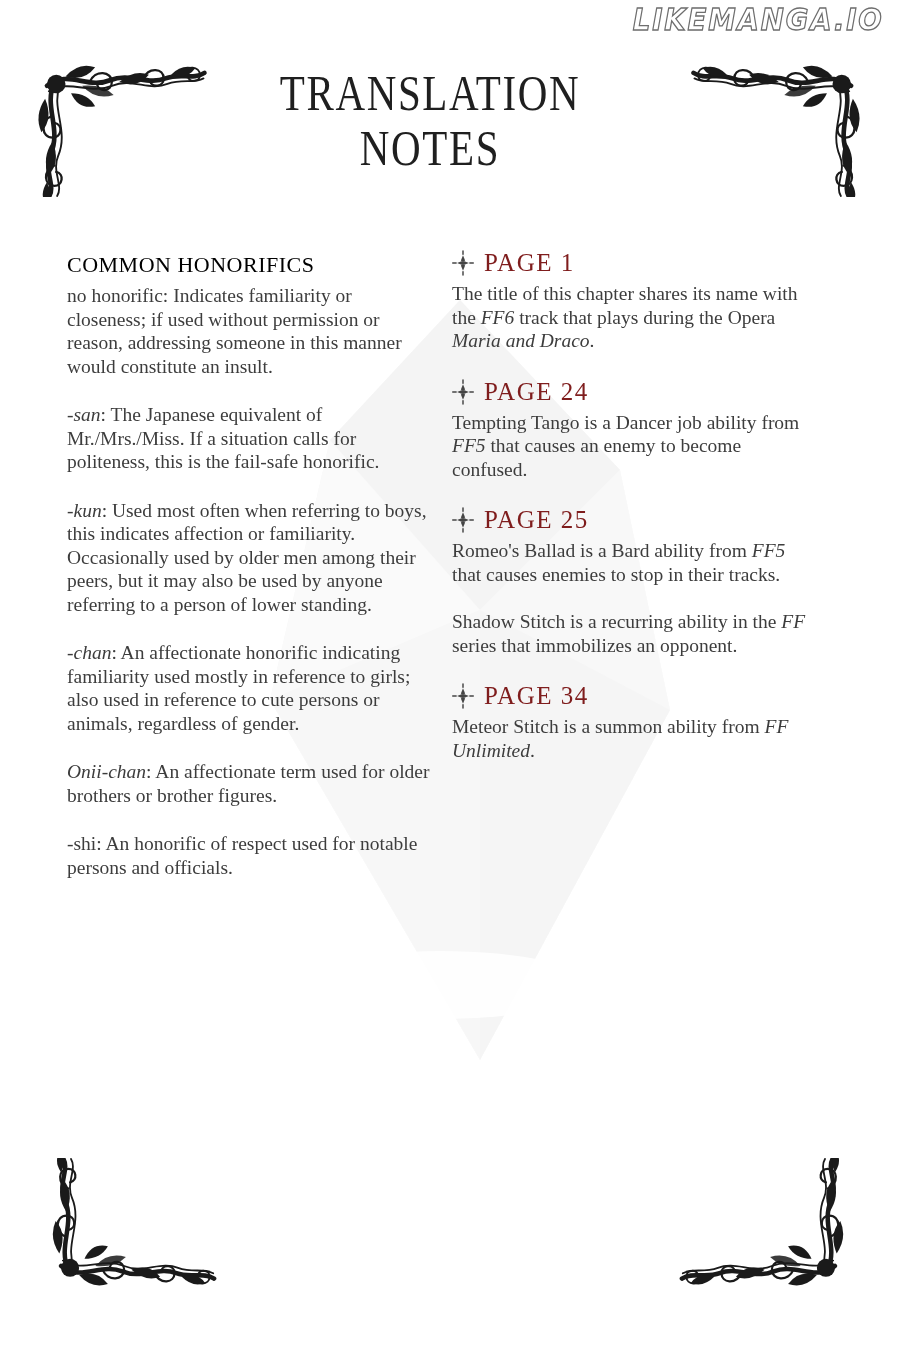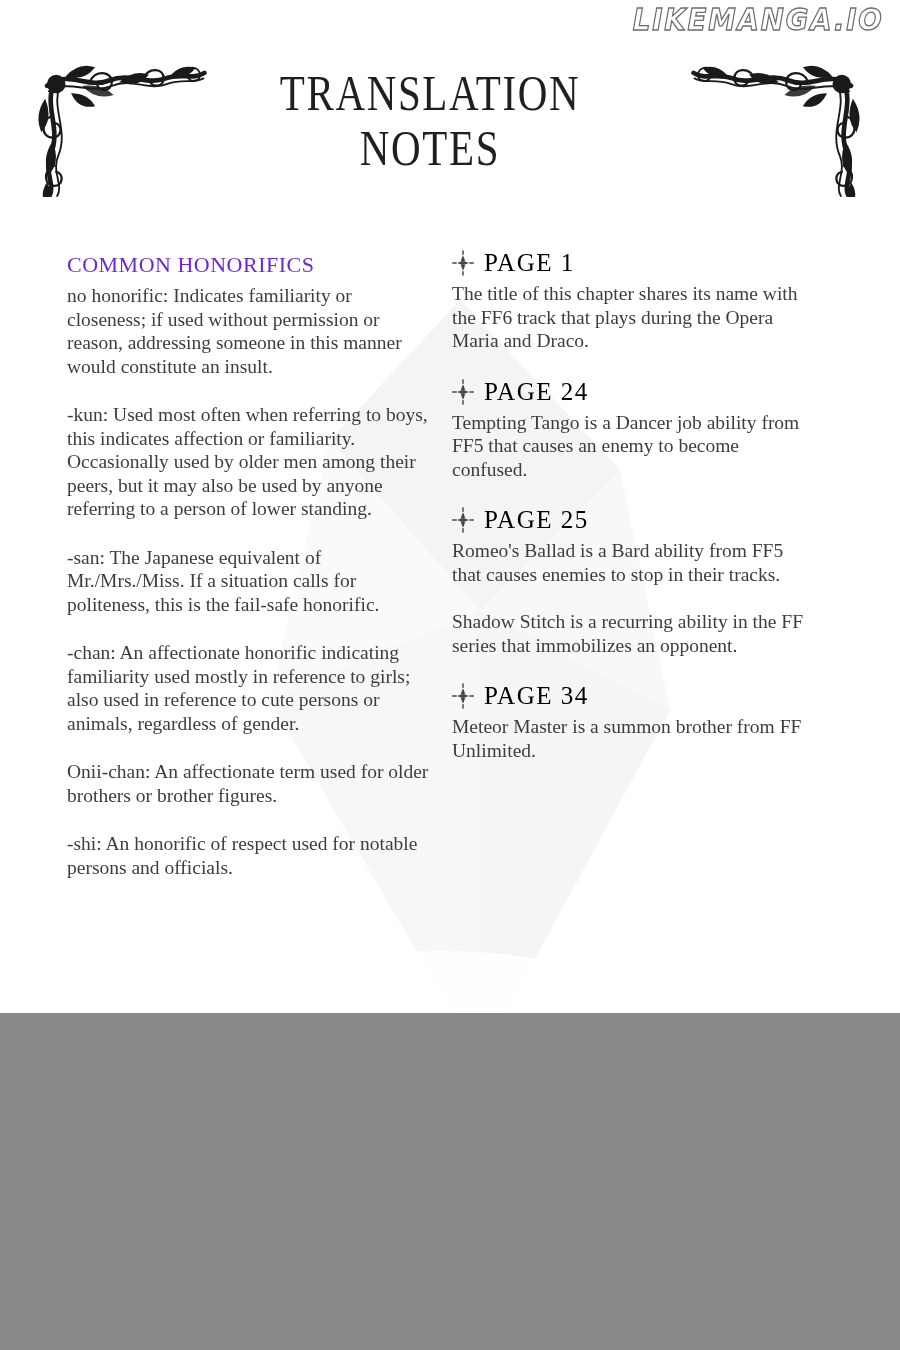--- a/index.html
+++ b/index.html
@@ -1,18 +1,18 @@
 <!DOCTYPE html>
 <html><head>
 <meta charset="utf-8">
 <style>
   html,body{margin:0;padding:0;background:#888;}
   .page{
     position:relative;
-    width:900px;height:1013px;
+    width:900px;height:1350px;
     background:#ffffff;
     overflow:hidden;
     font-family:"Liberation Serif", serif;
   }
   
   .site-watermark{
     position:absolute;top:2px;right:16px;
     font-family:"DejaVu Sans", sans-serif;
     font-weight:bold;font-style:italic;
     font-size:30px;letter-spacing:2px;
@@ -37,30 +37,30 @@
     text-align:center;color:#1f1f1f;
     font-size:50px;line-height:55px;letter-spacing:2px;
     transform:scaleX(0.82);transform-origin:50% 0;
   }
   
   .col{position:absolute;top:252px;color:#3d3d3d;font-size:19.5px;line-height:23.5px;}
   .col-left{left:67px;width:372px;}
   .col-right{left:452px;width:356px;top:248px;}
   .hon-heading{
     font-size:22px;line-height:26px;letter-spacing:0.5px;
-    color:#6d28d9;margin:0 0 6px 0;
+    color:#000000;margin:0 0 6px 0;
   }
   .body-par{margin:0 8px 25px 0;}
-  .it{}
+  .it{font-style:italic;}
   
   .note{margin:0 0 24px 0;}
   .note-heading{
     display:flex;align-items:center;gap:10px;
     height:30px;margin-bottom:4px;
-    font-size:25px;letter-spacing:1.5px;color:#000000;
+    font-size:25px;letter-spacing:1.5px;color:#7f1d1d;
   }
   .page-marker{width:22px;height:26px;flex:0 0 auto;}
   .note-body{margin:0;}
 </style>
 </head>
 <body>
 
 <div class="page">
 
   <svg class="crystal" viewBox="0 0 600 820" aria-hidden="true">
@@ -184,22 +184,22 @@
 
   <div class="title">
     <div>TRANSLATION</div>
     <div>NOTES</div>
   </div>
 
   <div class="col col-left">
     <div class="hon-heading">COMMON HONORIFICS</div>
     <div>
         <p class="body-par"><span>no honorific: Indicates familiarity or closeness; if used without permission or reason, addressing someone in this manner would constitute an insult.</span></p>
+        <p class="body-par"><span class="it">-san</span><span>: The Japanese equivalent of Mr./Mrs./Miss. If a situation calls for politeness, this is the fail-safe honorific.</span></p>
         <p class="body-par"><span class="it">-kun</span><span>: Used most often when referring to boys, this indicates affection or familiarity. Occasionally used by older men among their peers, but it may also be used by anyone referring to a person of lower standing.</span></p>
-        <p class="body-par"><span class="it">-san</span><span>: The Japanese equivalent of Mr./Mrs./Miss. If a situation calls for politeness, this is the fail-safe honorific.</span></p>
         <p class="body-par"><span class="it">-chan</span><span>: An affectionate honorific indicating familiarity used mostly in reference to girls; also used in reference to cute persons or animals, regardless of gender.</span></p>
         <p class="body-par"><span class="it">Onii-chan</span><span>: An affectionate term used for older brothers or brother figures.</span></p>
         <p class="body-par"><span>-shi: An honorific of respect used for notable persons and officials.</span></p>
       </div>
   </div>
 
   <div class="col col-right">
     <div>
         <div class="note">
           <div class="note-heading">
@@ -275,18 +275,18 @@
               </g>
               <g fill="#454545">
                 <path d="M12 5.5 L14.3 11.2 L12 13 L9.7 11.2 Z"></path>
                 <path d="M12 22.5 L14.3 16.8 L12 15 L9.7 16.8 Z"></path>
                 <path d="M5.5 14 L11.2 11.7 L13 14 L11.2 16.3 Z"></path>
                 <path d="M18.5 14 L12.8 11.7 L11 14 L12.8 16.3 Z"></path>
               </g>
             </svg>
             <span>PAGE 34</span>
           </div>
-          <p class="body-par note-body"><span>Meteor Master is a summon brother from </span><span class="it">FF Unlimited</span><span>.</span></p>
+          <p class="body-par note-body"><span>Meteor Stitch is a summon ability from </span><span class="it">FF Unlimited</span><span>.</span></p>
         </div>
       </div>
   </div>
 
 </div>
 
 </body></html>

